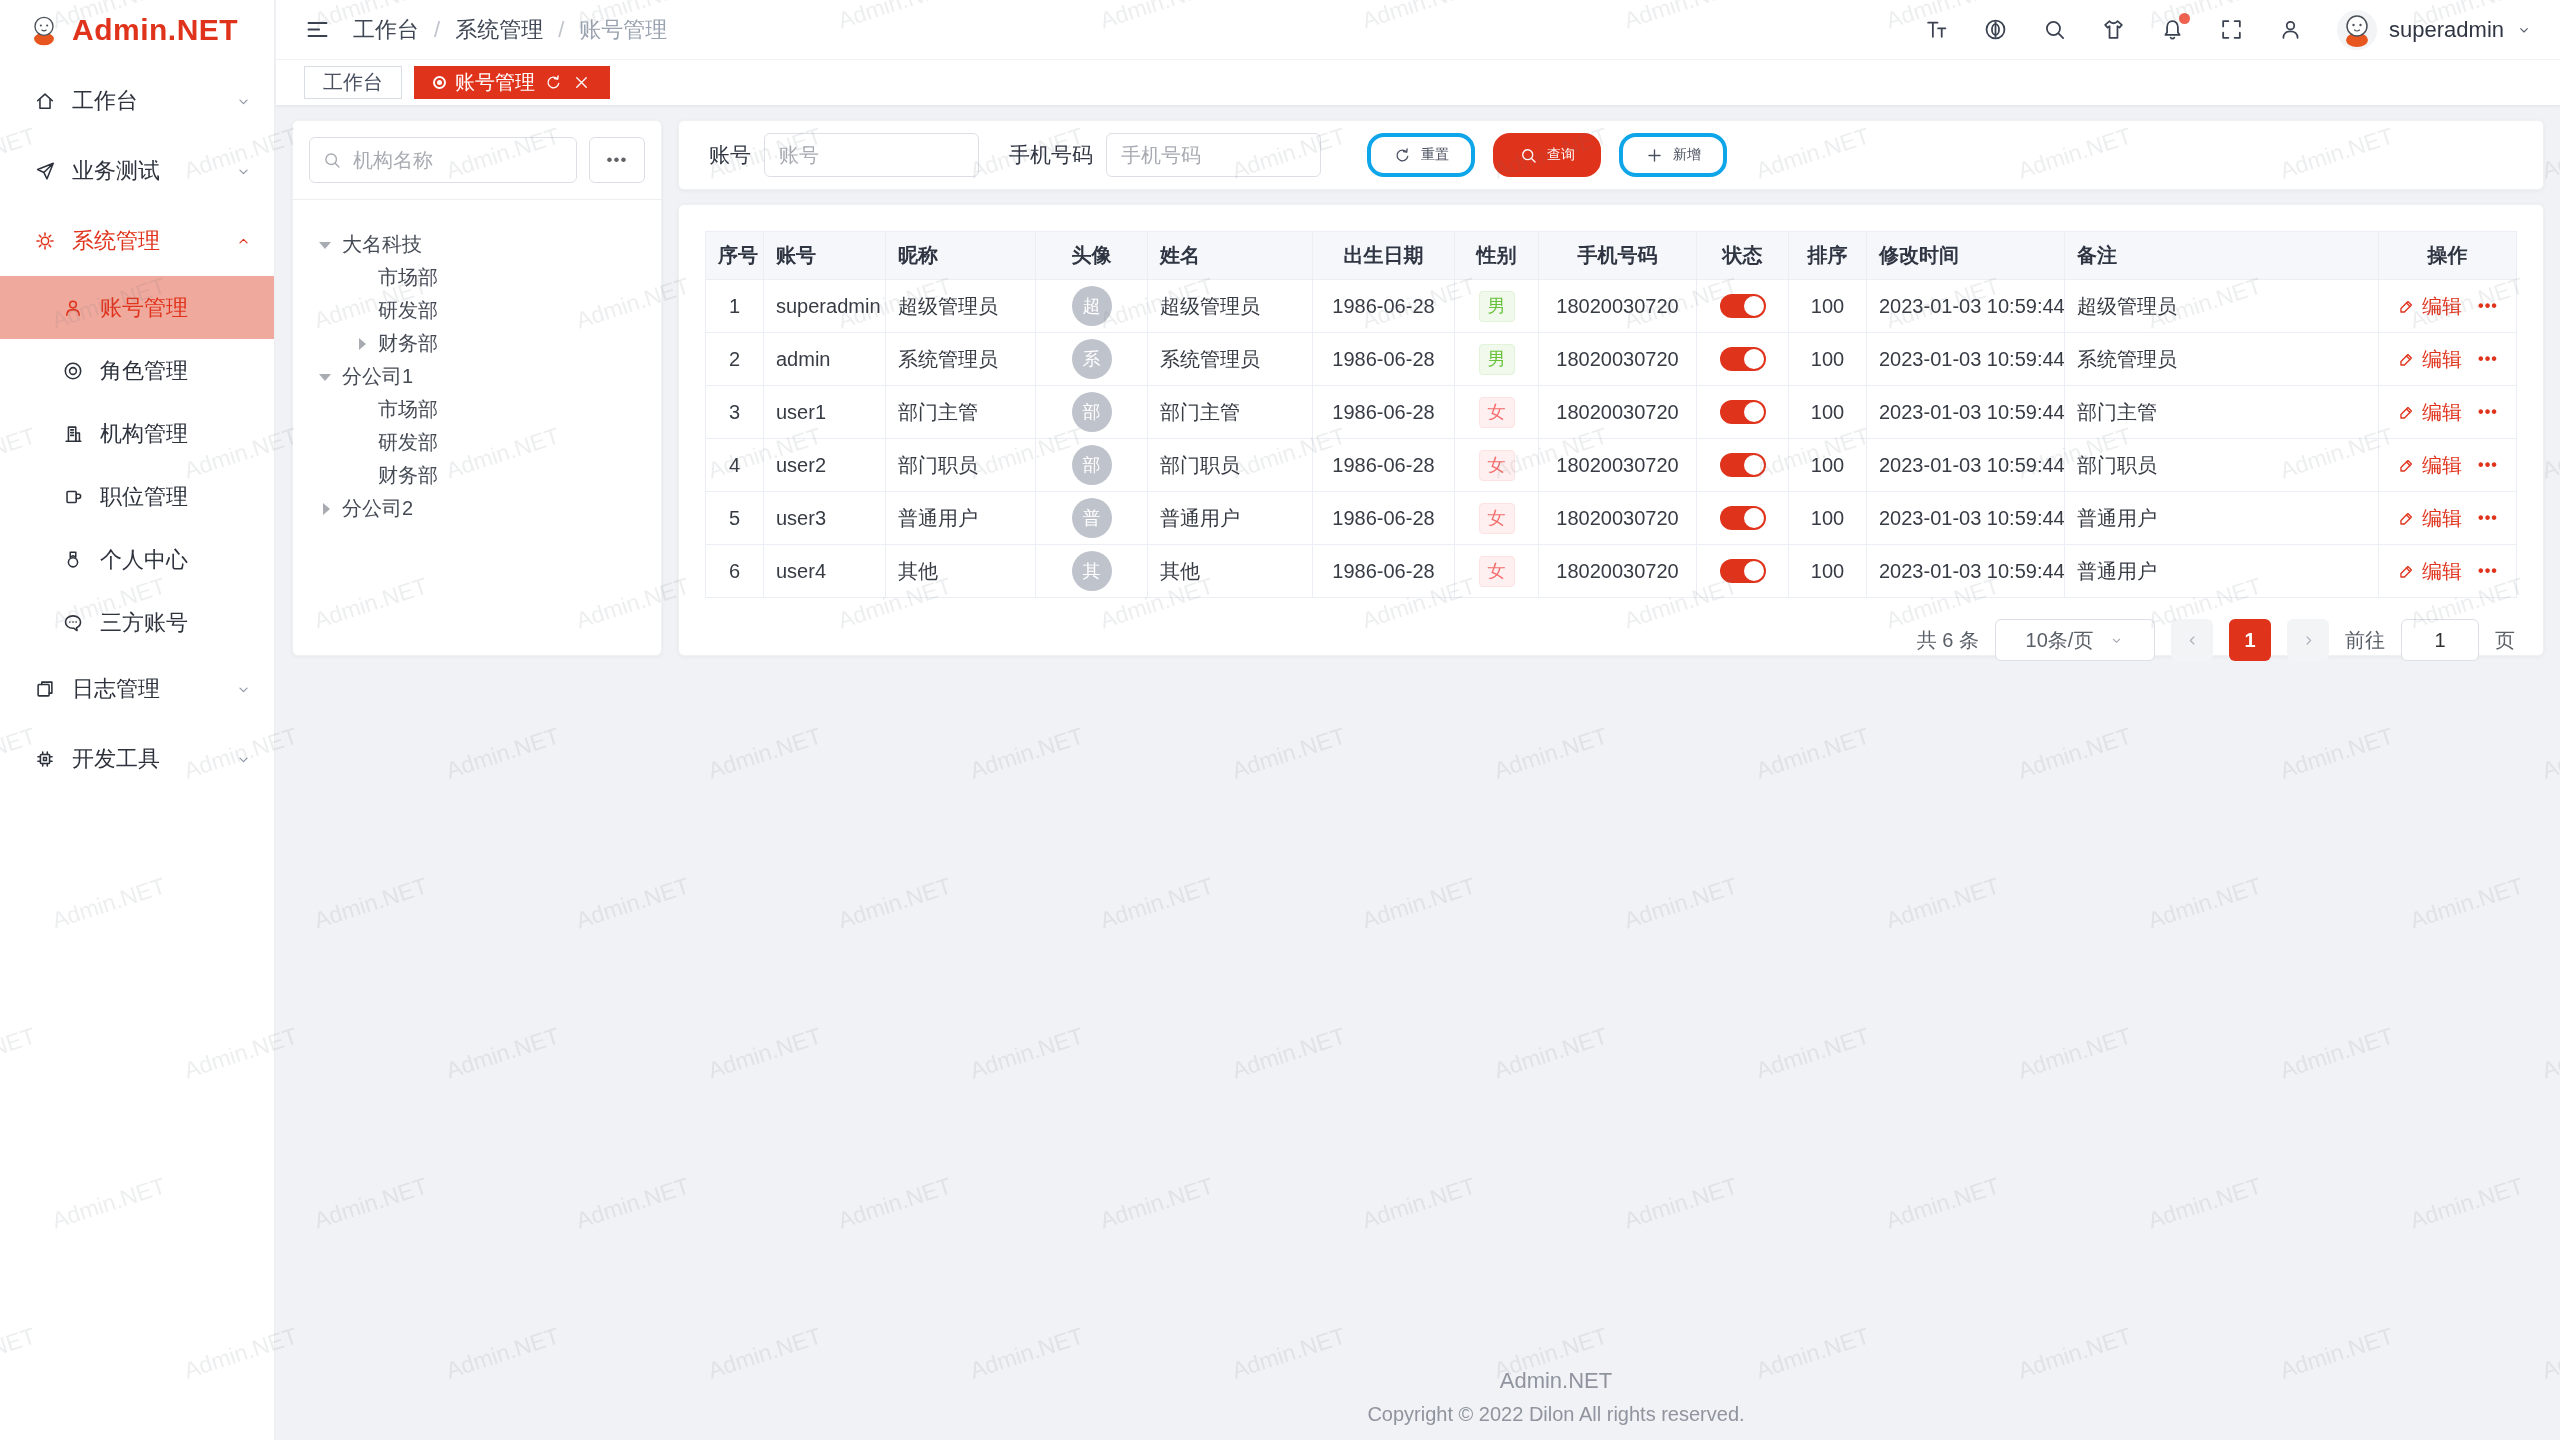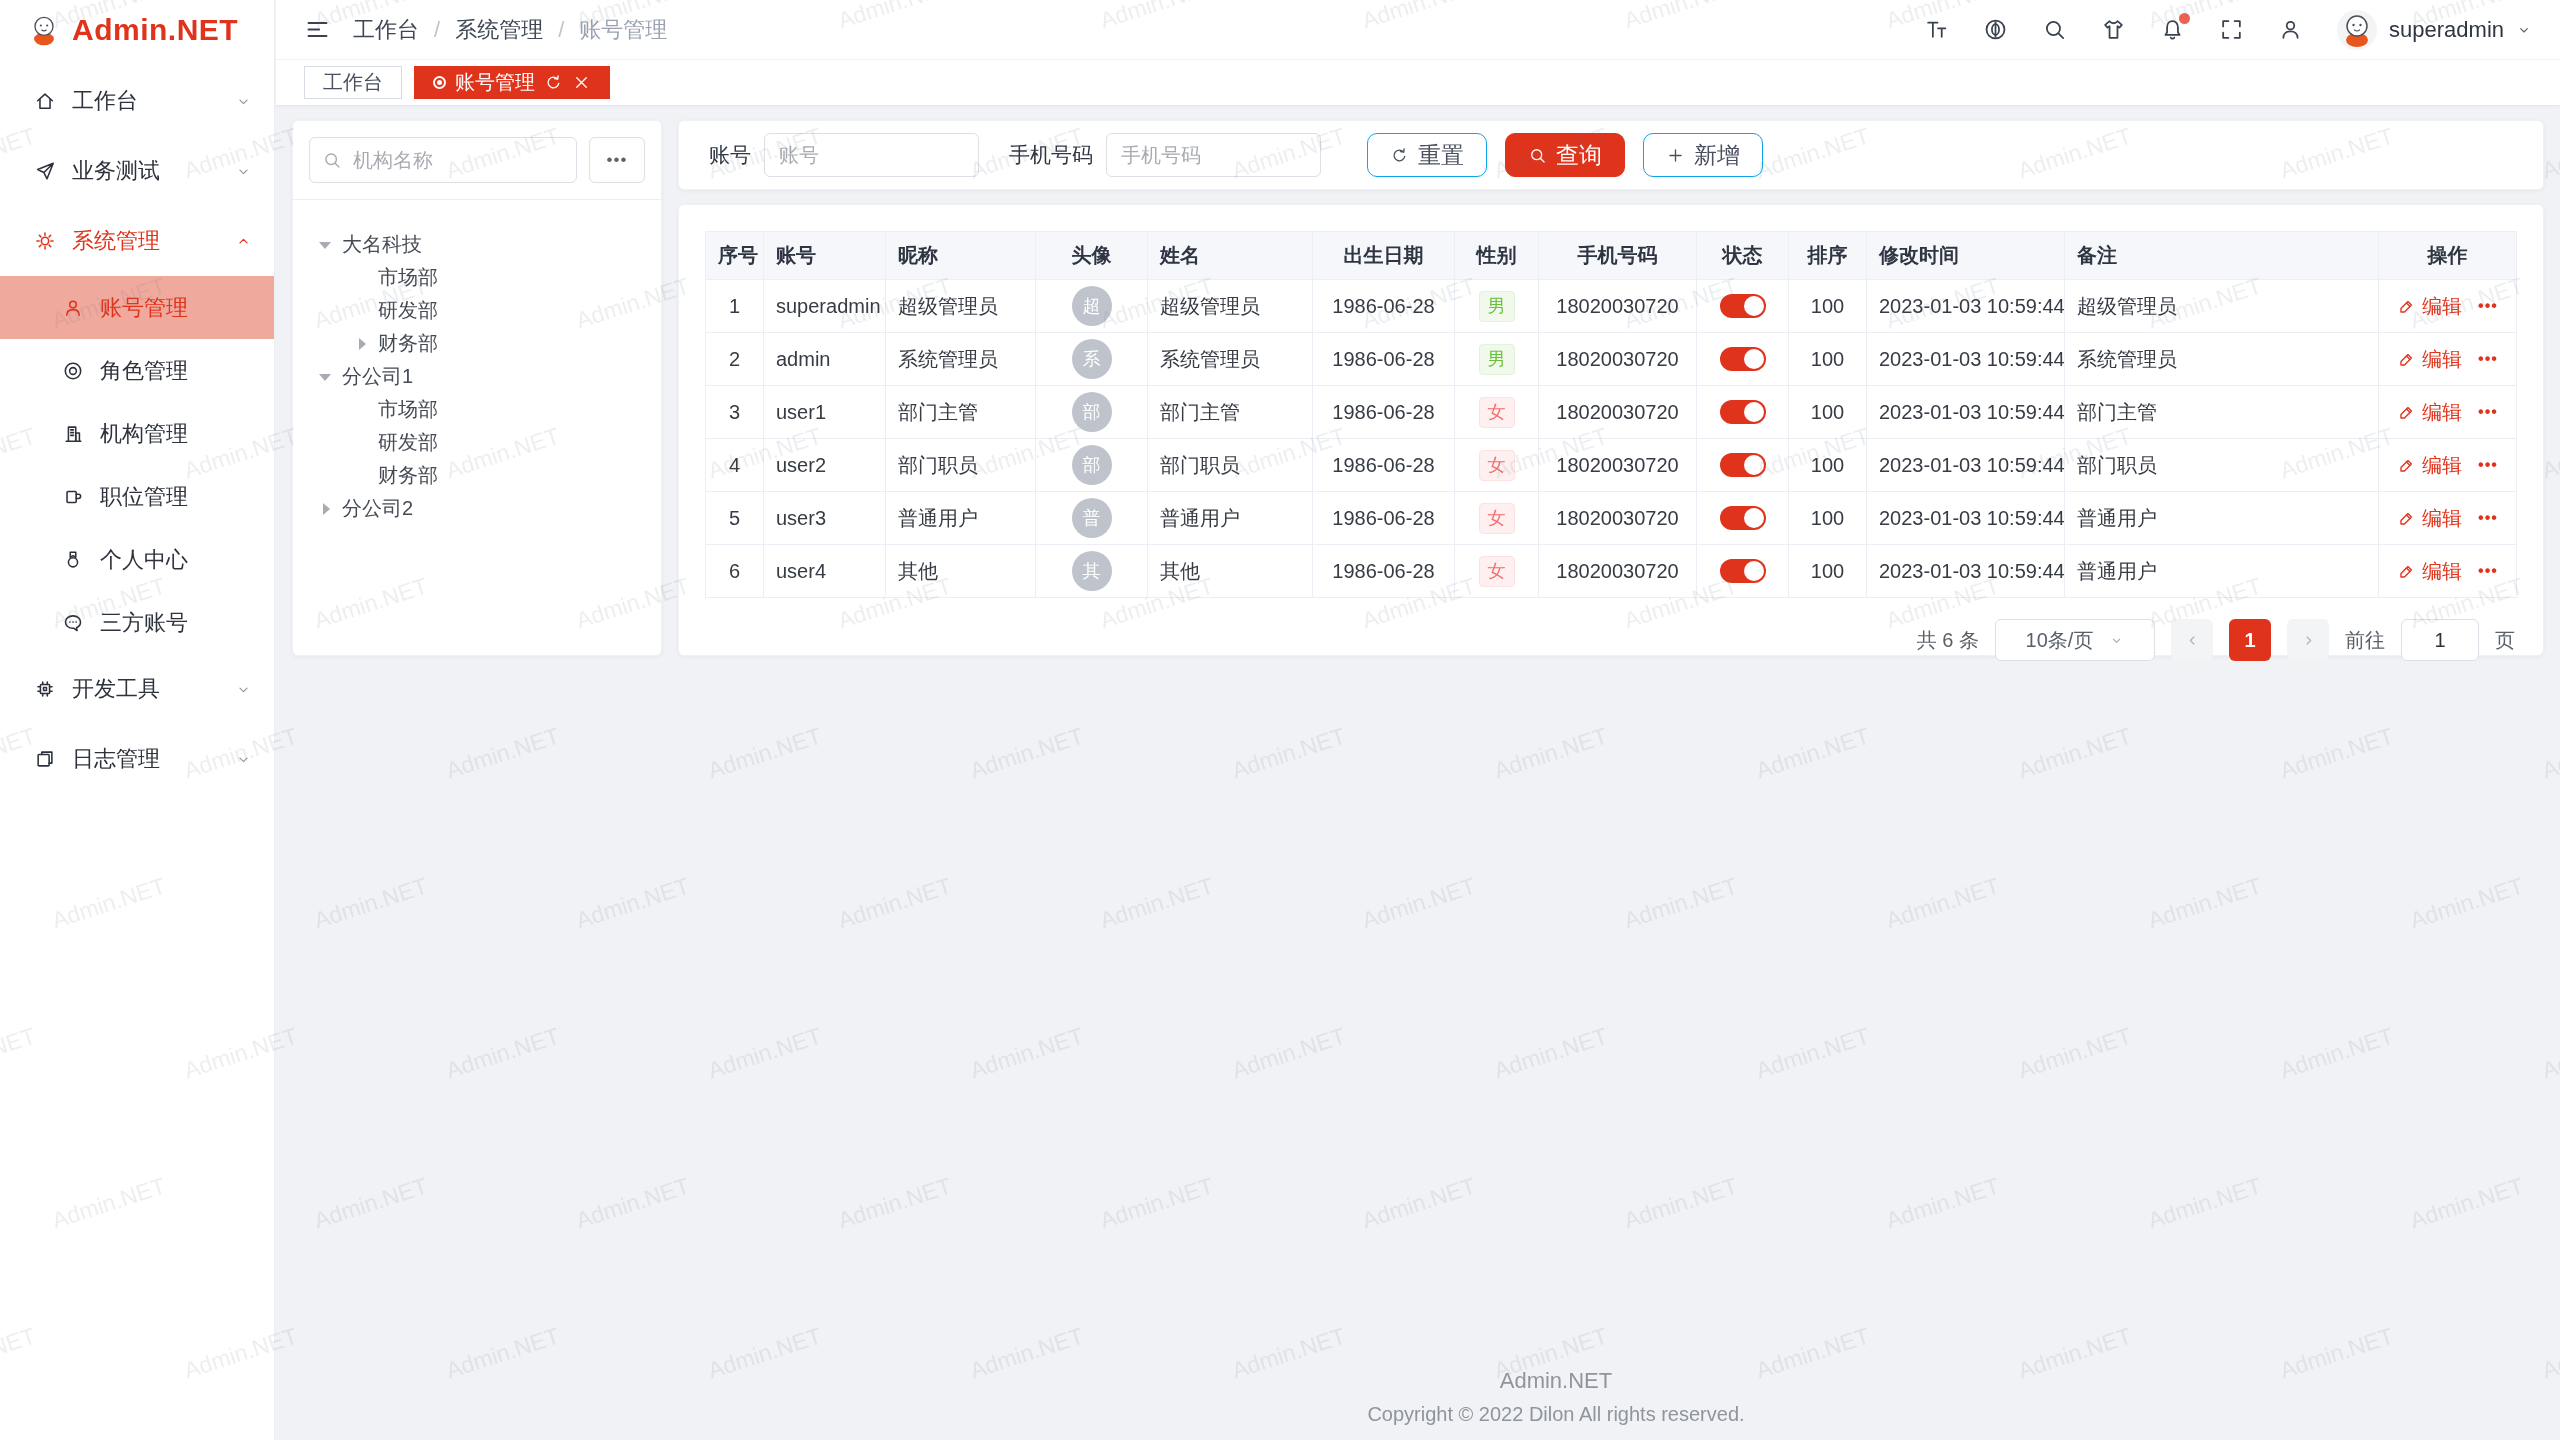--- a/index.html
+++ b/index.html
@@ -71,21 +71,21 @@
   .tree-node.lv1 { padding-left:52px; }
   .caret { width:14px; height:14px; margin-right:9px; position:relative; flex:none; }
   .caret.down::before { content:''; position:absolute; left:0; top:4px; border-left:6.5px solid transparent; border-right:6.5px solid transparent; border-top:7px solid #a8abb2; }
   .caret.right::before { content:''; position:absolute; left:4px; top:1px; border-top:6px solid transparent; border-bottom:6px solid transparent; border-left:7px solid #a8abb2; }
 
   
   .q-label { font-size:21px; color:#2f3542; margin-right:13px; white-space:nowrap; }
   .q-label.second { margin-left:30px; }
   .q-input { width:215px; height:44px; border:1px solid #dcdfe6; border-radius:6px; padding:0 14px; font-size:20px; color:#303133; outline:none; font-family:inherit; }
   .q-input::placeholder { color:#a8abb2; }
-  .btn { height:44px; border-radius:10px; display:inline-flex; align-items:center; justify-content:center; gap:9px; font-size:23px; padding:0 22px; border:1px solid #0ea5e9; background:#fff; color:#4a5060; cursor:pointer; font-family:inherit; white-space:nowrap; }
+  .btn { height:44px; border-radius:17px; display:inline-flex; align-items:center; justify-content:center; gap:9px; font-size:14px; padding:0 22px; border:4px solid #0ea5e9; background:#fff; color:#4a5060; cursor:pointer; font-family:inherit; white-space:nowrap; }
   .btn svg { width:19px; height:19px; }
   .btn.primary { background:#e0331c; border-color:#e0331c; color:#fff; }
   .btn.reset { margin-left:46px; }
   .btn.search, .btn.add { margin-left:18px; }
 
   
   table { width:100%; border-collapse:collapse; table-layout:fixed; }
   th,td { border:1px solid #ebeef5; font-size:20px; padding:0 12px; overflow:hidden; white-space:nowrap; }
   th { background:#f5f7fa; color:#2f3542; font-weight:600; height:48px; text-align:left; }
   td { height:53px; color:#363b44; }
@@ -301,32 +301,32 @@
         <span>个人中心</span>
       </div>
       <div class="menu-item sub">
         <svg class="ic mi">
           <use href="#icon-chat"></use>
         </svg>
         <span>三方账号</span>
       </div>
       <div class="menu-item top">
         <svg class="ic mi">
-          <use href="#icon-chip"></use>
-        </svg>
-        <span>开发工具</span>
+          <use href="#icon-docs"></use>
+        </svg>
+        <span>日志管理</span>
         <svg class="ic chev">
           <use href="#icon-chev"></use>
         </svg>
       </div>
       <div class="menu-item top">
         <svg class="ic mi">
-          <use href="#icon-docs"></use>
-        </svg>
-        <span>日志管理</span>
+          <use href="#icon-chip"></use>
+        </svg>
+        <span>开发工具</span>
         <svg class="ic chev">
           <use href="#icon-chev"></use>
         </svg>
       </div>
     </div>
 </div>
 
 <div class="header">
   <svg class="ic hamburger">
       <use href="#icon-burger"></use>

